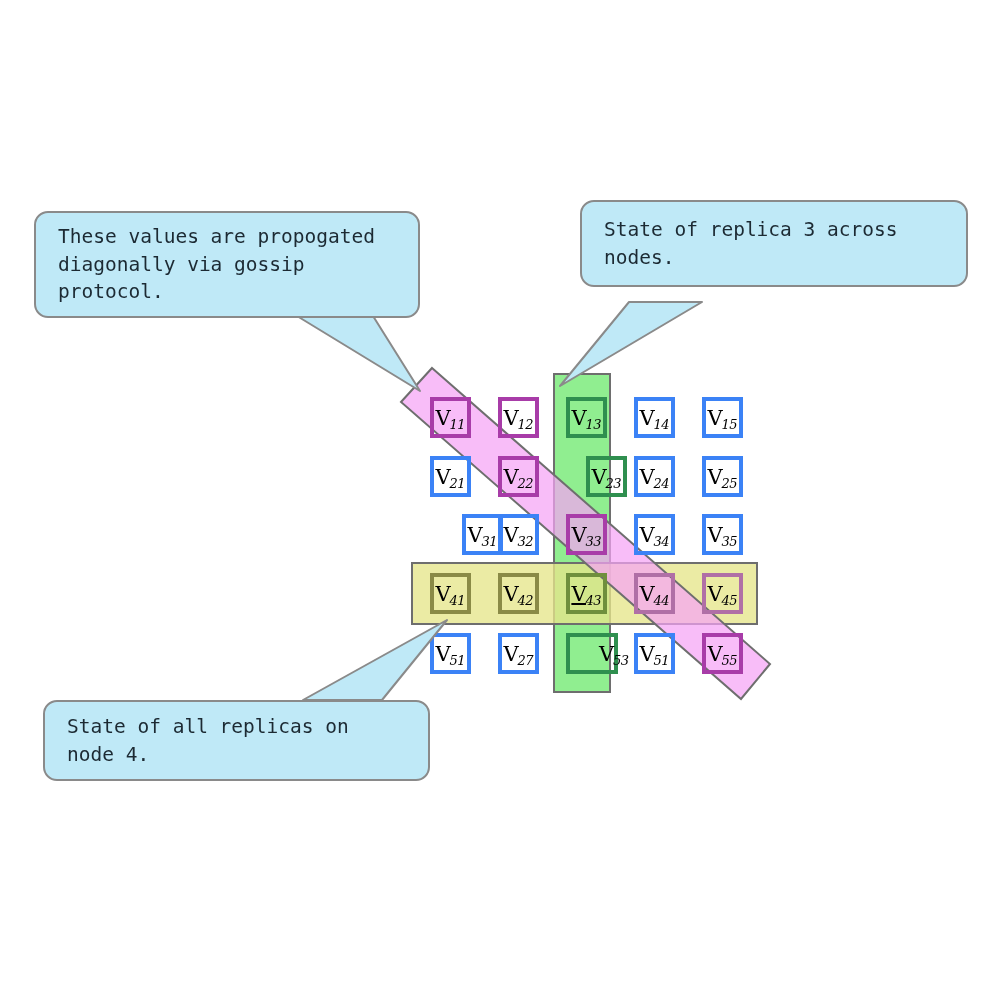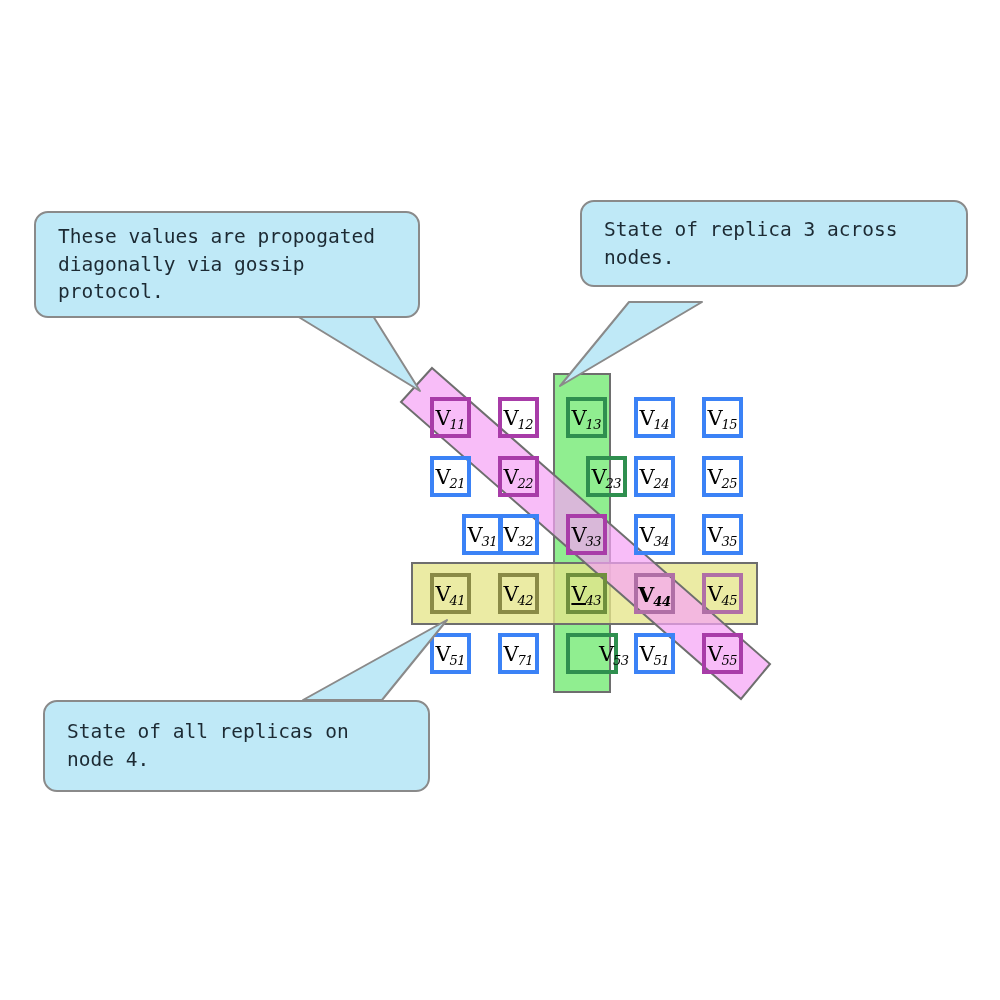--- a/index.html
+++ b/index.html
@@ -90,21 +90,21 @@
   }
   .callout .ctext {
     font-family: "DejaVu Sans Mono", monospace;
     font-size: 19.5px;
     line-height: 1.42;
     color: #1c2a33;
     white-space: pre-line;
   }
   #callout-diagonal { left: 34px;  top: 211px; width: 386px; height: 107px; }
   #callout-replica3  { left: 580px; top: 200px; width: 388px; height: 87px; }
-  #callout-node4     { left: 43px;  top: 700px; width: 387px; height: 92px; }
+  #callout-node4     { left: 43px;  top: 700px; width: 387px; height: 81px; }
 </style>
 </head>
 <body>
 
 <div id="stage">
 
   <svg class="layer" id="bands-layer" viewBox="0 0 1000 1000">
 
     <rect x="554" y="374" width="56" height="318" fill="#90ee90" fill-opacity="1" stroke="#6e6e6e" stroke-width="2"></rect>
 
@@ -167,32 +167,32 @@
 
     <div class="cell in-yellow" style="left:430px; top:573px;">
       <span class="lbl"><span>V</span><sub>41</sub></span>
     </div>
     <div class="cell in-yellow" style="left:498px; top:573px;">
       <span class="lbl"><span>V</span><sub>42</sub></span>
     </div>
     <div class="cell in-both-gy" style="left:566px; top:573px;">
       <span class="lbl"><span>V</span><sub>43</sub></span>
     </div>
-    <div class="cell in-pink-yellow" style="left:634px; top:573px;font-weight:bold;">
+    <div class="cell in-pink-yellow" style="left:634px; top:573px;">
       <span class="lbl"><span>V</span><sub>44</sub></span>
     </div>
     <div class="cell in-pink-yellow" style="left:702px; top:573px;">
       <span class="lbl"><span>V</span><sub>45</sub></span>
     </div>
 
     <div class="cell" style="left:430px; top:633px;">
       <span class="lbl"><span>V</span><sub>51</sub></span>
     </div>
     <div class="cell" style="left:498px; top:633px;">
-      <span class="lbl"><span>V</span><sub>71</sub></span>
+      <span class="lbl"><span>V</span><sub>27</sub></span>
     </div>
     <div class="cell in-green" style="left:566px; top:633px;padding-left:44px;">
       <span class="lbl"><span>V</span><sub>53</sub></span>
     </div>
     <div class="cell" style="left:634px; top:633px;">
       <span class="lbl"><span>V</span><sub>51</sub></span>
     </div>
     <div class="cell in-pink" style="left:702px; top:633px;">
       <span class="lbl"><span>V</span><sub>55</sub></span>
     </div>

